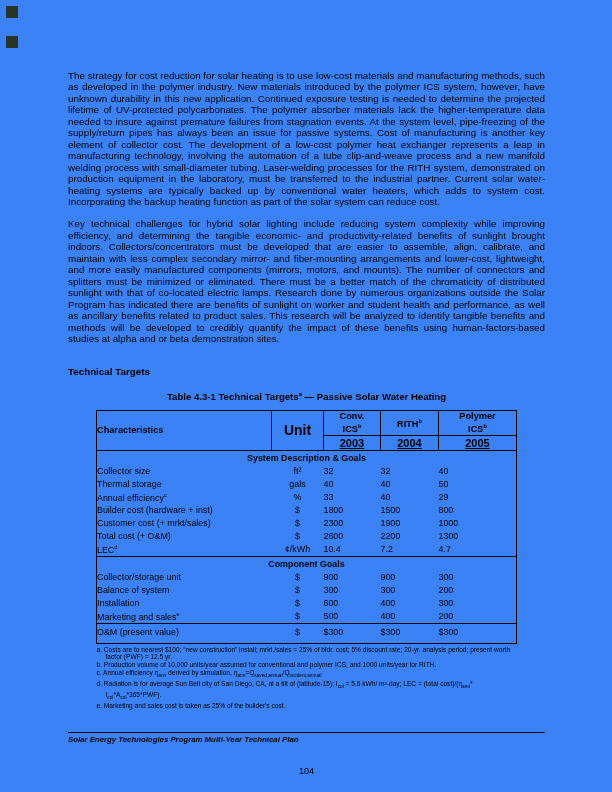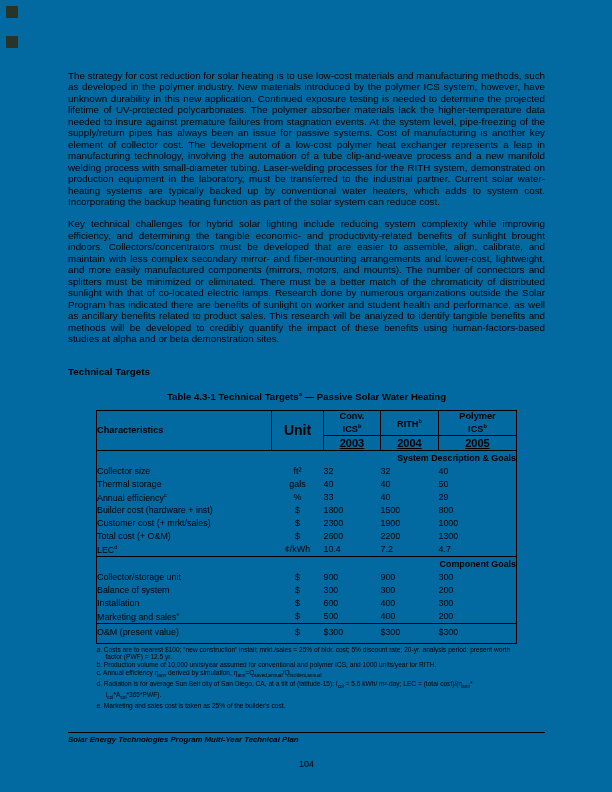--- a/index.html
+++ b/index.html
@@ -1,21 +1,21 @@
 <!DOCTYPE html>
 <html><head>
 <meta charset="utf-8">
 <style>
   html, body { margin: 0; padding: 0; background: #e8e8e8; }
   .page {
     position: relative;
     width: 612px;
     height: 792px;
     margin: 0 auto;
-    background: #0369a1;
+    background: #3b82f6;
     font-family: "Liberation Sans", sans-serif;
     color: #000;
     overflow: hidden;
   }
   .artifact {
     position: absolute;
     left: 6px;
     width: 12px;
     height: 12px;
     background: #273427;
@@ -73,21 +73,21 @@
   }
   th.year-cell {
     text-align: center;
     height: 14px;
     font-size: 11px;
     text-decoration: underline;
   }
   tbody td { vertical-align: middle; }
   tr.srow td {
     font-weight: bold;
-    text-align: right;
+    text-align: center;
     height: 14px;
   }
   td.label-cell { text-align: left; padding-left: 12px; height: 13px; }
   td.unit-cell  { text-align: center; height: 13px; }
   td.val-cell   { height: 13px; }
   tr.divider td { border-top: 1px solid #000; }
   tr.tall td { padding-top: 2px; padding-bottom: 4px; }
   sup { font-size: 0.62em; }
   .footnotes {
     width: 420px;
@@ -109,21 +109,21 @@
     padding-top: 2px;
   }
   .footer-title {
     font-size: 7.8px;
     font-weight: bold;
     font-style: italic;
   }
   .page-number {
     text-align: center;
     font-size: 9px;
-    margin-top: 15px;
+    margin-top: 22px;
   }
 </style>
 </head>
 <body>
 
 <div class="page">
 
   <div class="artifact m1"></div>
   <div class="artifact m2"></div>
 

